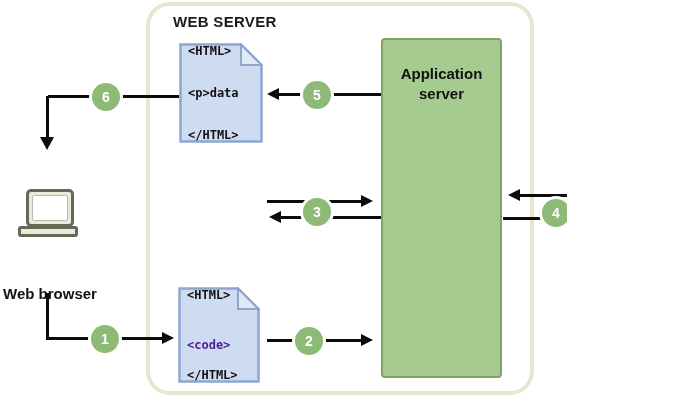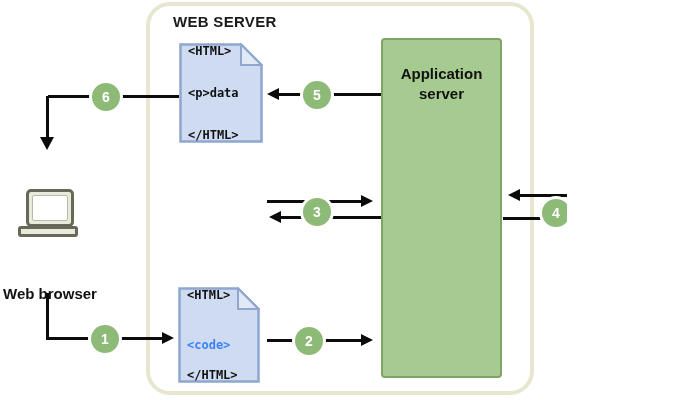--- a/index.html
+++ b/index.html
@@ -34,21 +34,21 @@
   .doc { position:absolute; z-index:1; }
   .doc svg { position:absolute; left:0; top:0; }
   .doc-text {
     position:absolute; inset:0; display:flex; flex-direction:column;
     justify-content:space-between; align-items:flex-start; padding-left:9px;
     font-family:"DejaVu Sans Mono", monospace; font-size:12px; font-weight:bold;
     color:#111; line-height:16px; z-index:2;
   }
   .doc-text.gapped { gap:18px; }
   .doc-text.centered { align-items:center; padding-left:16px; font-size:13px; letter-spacing:1px; }
-  .code-hl { color:#3b82f6;margin-top:20px; }
+  .code-hl { color:#4c1d95;margin-top:20px; }
 
   
   .laptop-screen {
     position:absolute; left:26px; top:189px; width:48px; height:38px;
     background:#eaeadb; border:3px solid #686858; border-radius:5px;
   }
   .laptop-screen .inner {
     position:absolute; inset:3px; background:#ffffff; border:1px solid #b9b9ad;
     border-radius:2px;
   }

